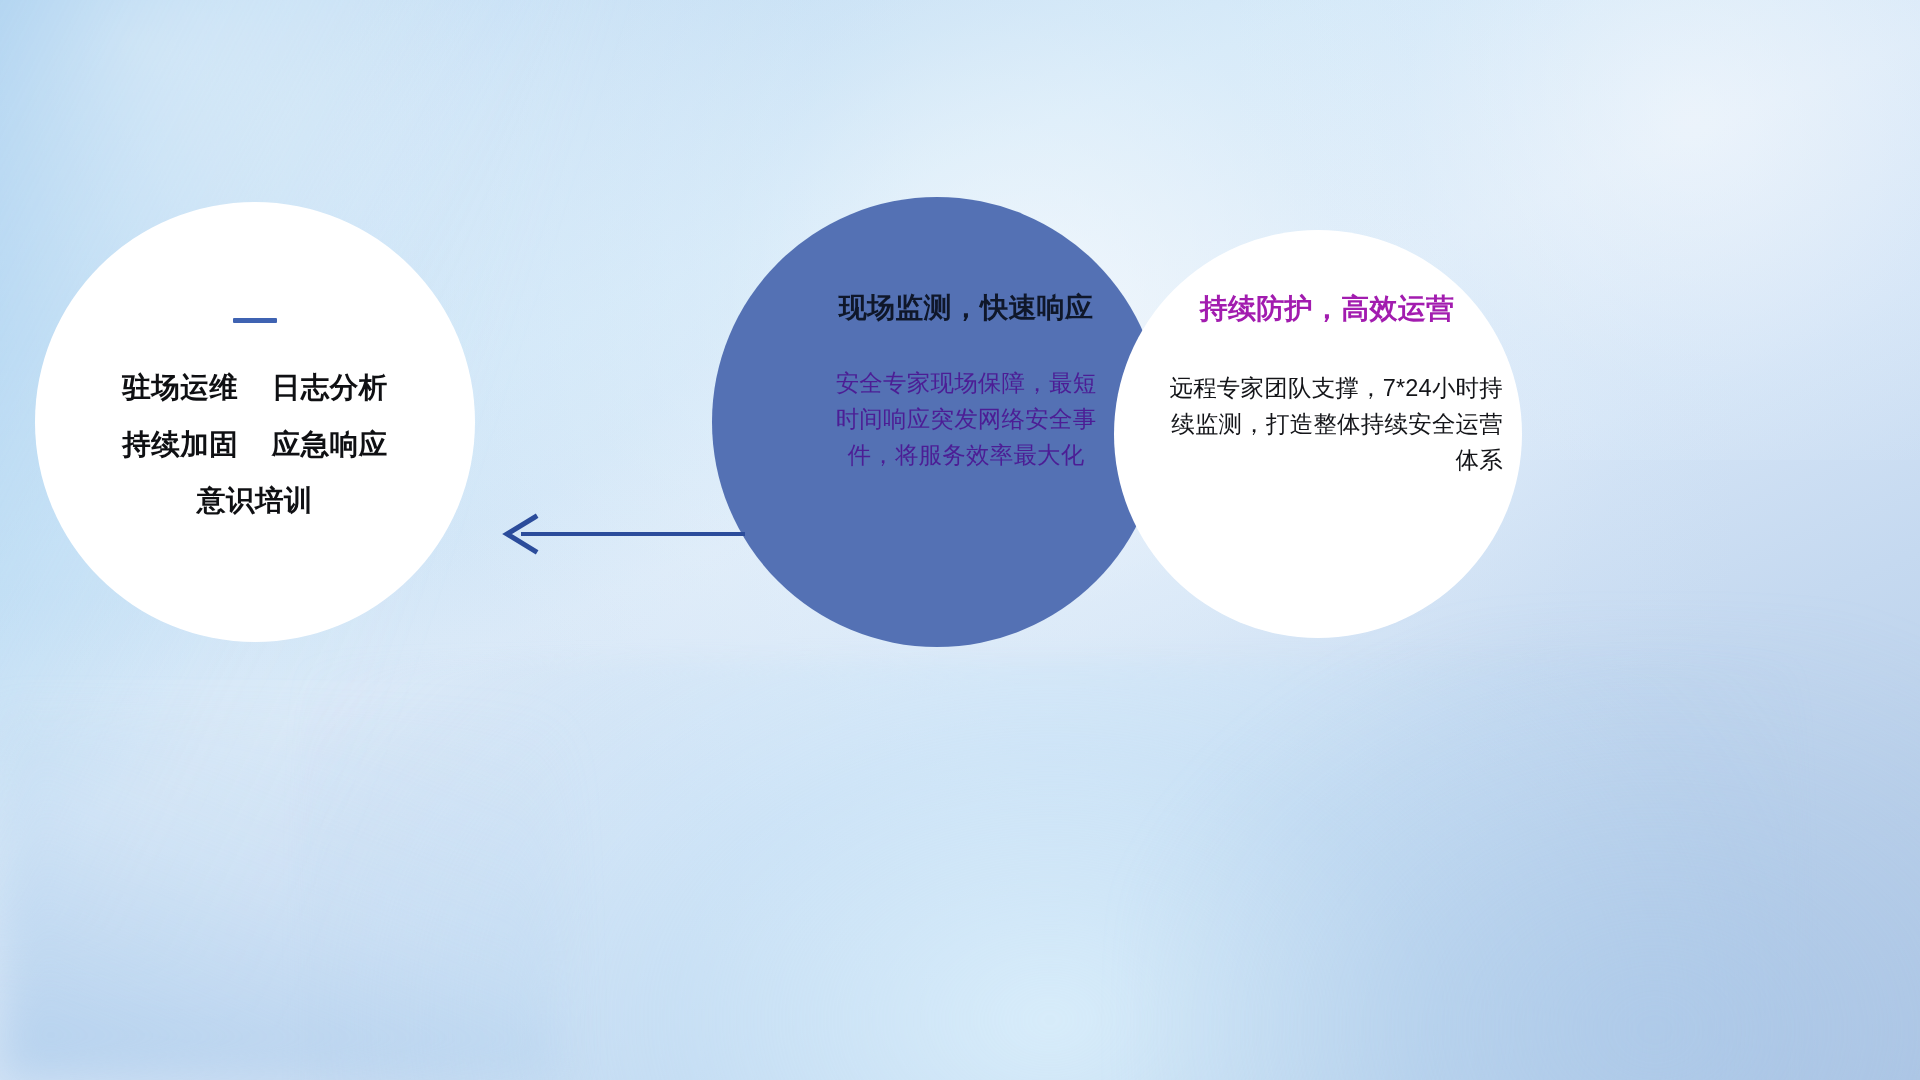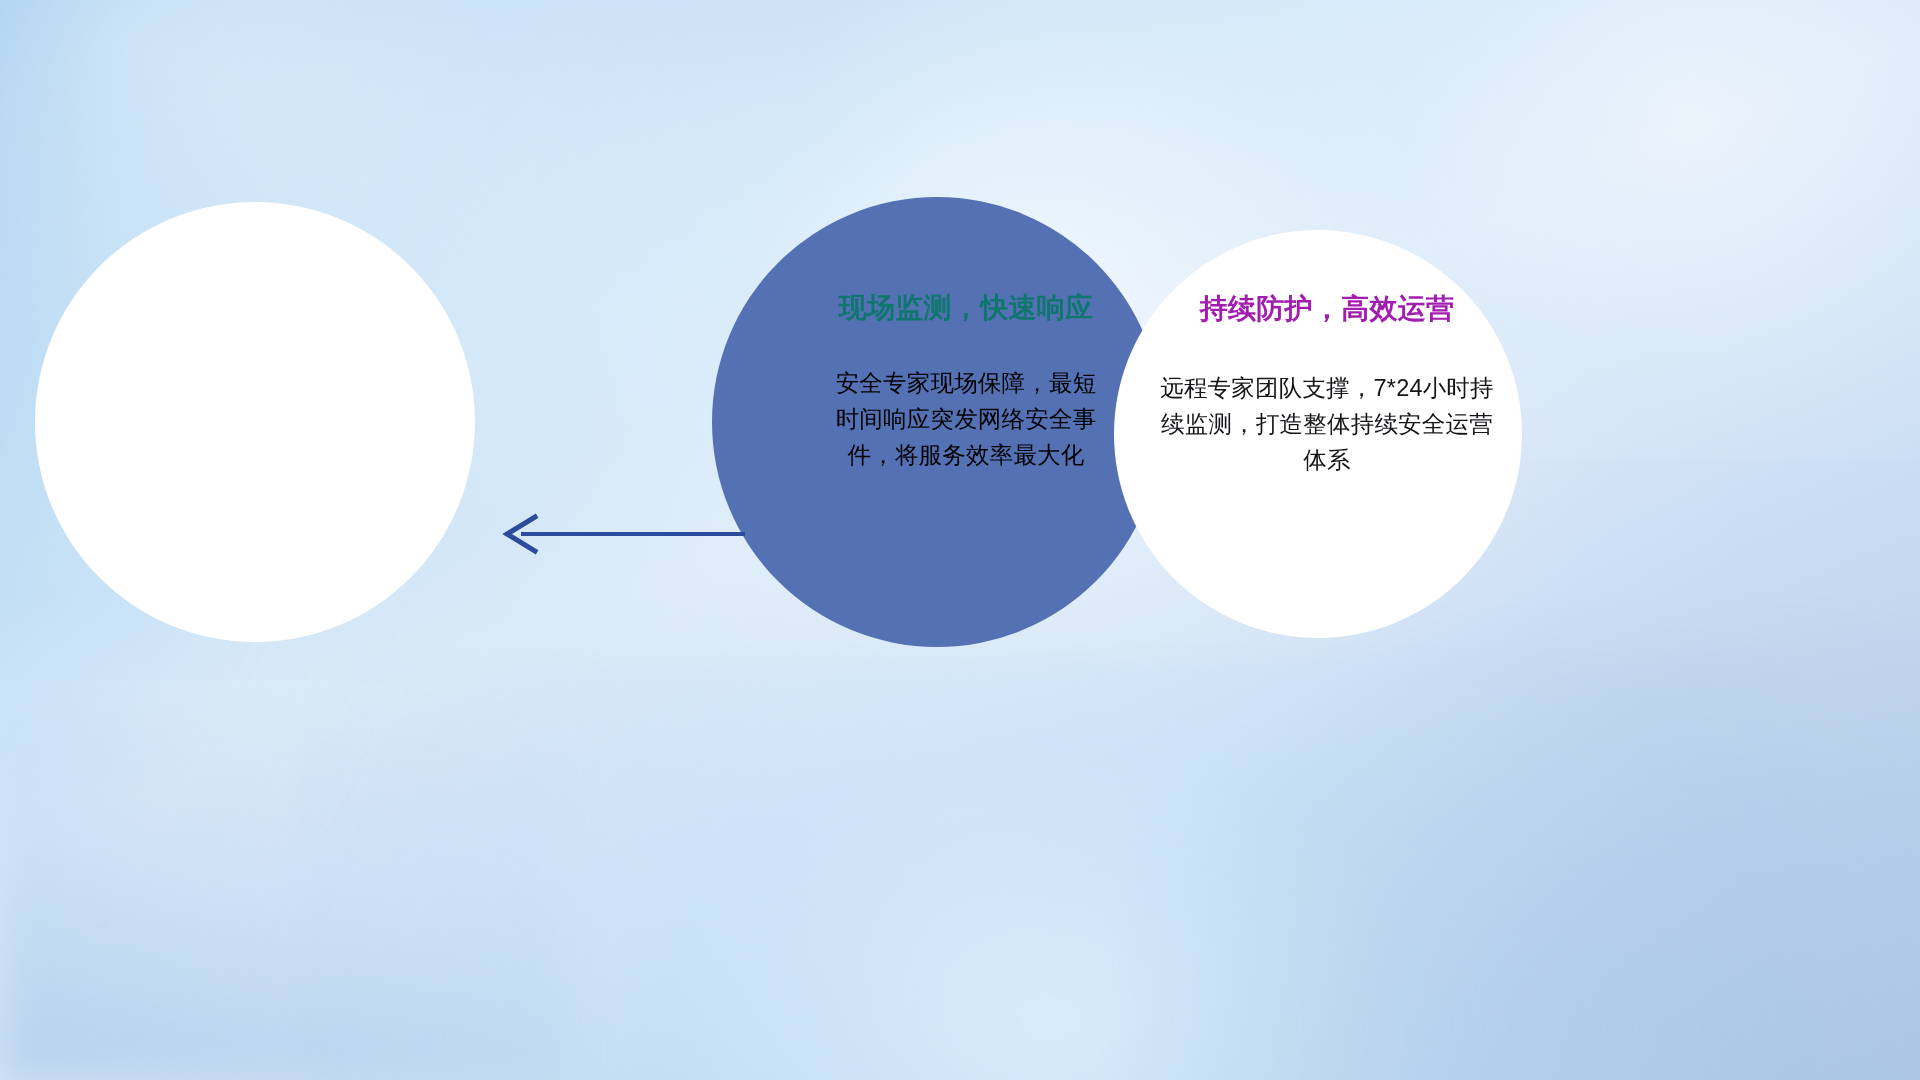--- a/index.html
+++ b/index.html
@@ -179,30 +179,30 @@
     height: 450px;
     box-sizing: border-box;
     display: flex;
     flex-direction: column;
     align-items: center;
     padding-top: 94px;
     padding-left: 72px;
     padding-right: 14px;
   }
   #mid-title {
-    color: #0f766e;
+    color: #0f172a;
     font-weight: bold;
     font-size: 28px;
     line-height: 1.2;
     white-space: nowrap;
     letter-spacing: 0.3px;
   }
   #mid-body {
     margin-top: 40px;
-    color: #000000;
+    color: #4c1d95;
     font-size: 23.5px;
     line-height: 1.54;
     text-align: center;
     width: 268px;
     letter-spacing: 0.2px;
   }
 
   
   #right-content {
     position: absolute;
@@ -224,21 +224,21 @@
     font-size: 28px;
     line-height: 1.2;
     white-space: nowrap;
     letter-spacing: 0.3px;
   }
   #right-body {
     margin-top: 44px;
     color: #141519;
     font-size: 23.5px;
     line-height: 1.54;
-    text-align: center;
+    text-align: right;
     width: 352px;
     letter-spacing: 0.2px;
   }
 
   
   #arrow {
     position: absolute;
     left: 495px;
     top: 505px;
     width: 250px;
@@ -263,20 +263,26 @@
   <div class="circle" id="circle-mid"></div>
   <div class="circle" id="circle-right"></div>
 
   <div id="arrow">
     <svg width="250" height="60" viewBox="0 0 250 60">
       <line x1="26" y1="29" x2="250" y2="29" stroke="#2b4c9b" stroke-width="4"></line>
       <polyline points="40,12 12,29 40,46" fill="none" stroke="#2b4c9b" stroke-width="5" stroke-linecap="square" stroke-linejoin="miter"></polyline>
     </svg>
   </div>
 
+  <div id="left-content">
+    <div id="left-rule"></div>
+    <div class="left-line">驻场运维    日志分析</div>
+    <div class="left-line">持续加固    应急响应</div>
+    <div class="left-line last">意识培训</div>
+  </div>
 
   <div id="mid-content">
     <div id="mid-title">现场监测，快速响应</div>
     <div id="mid-body">安全专家现场保障，最短时间响应突发网络安全事件，将服务效率最大化</div>
   </div>
 
   <div id="right-content">
     <div id="right-title">持续防护，高效运营</div>
     <div id="right-body">远程专家团队支撑，7*24小时持续监测，打造整体持续安全运营体系</div>
   </div>

